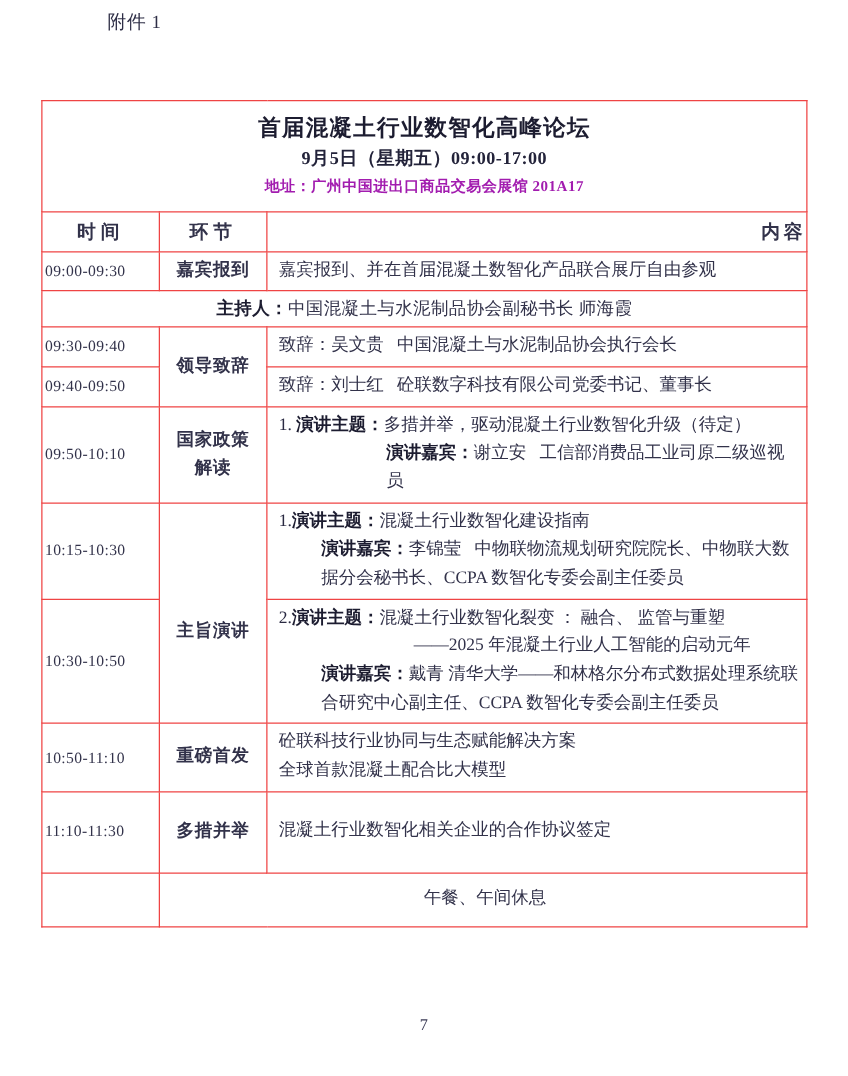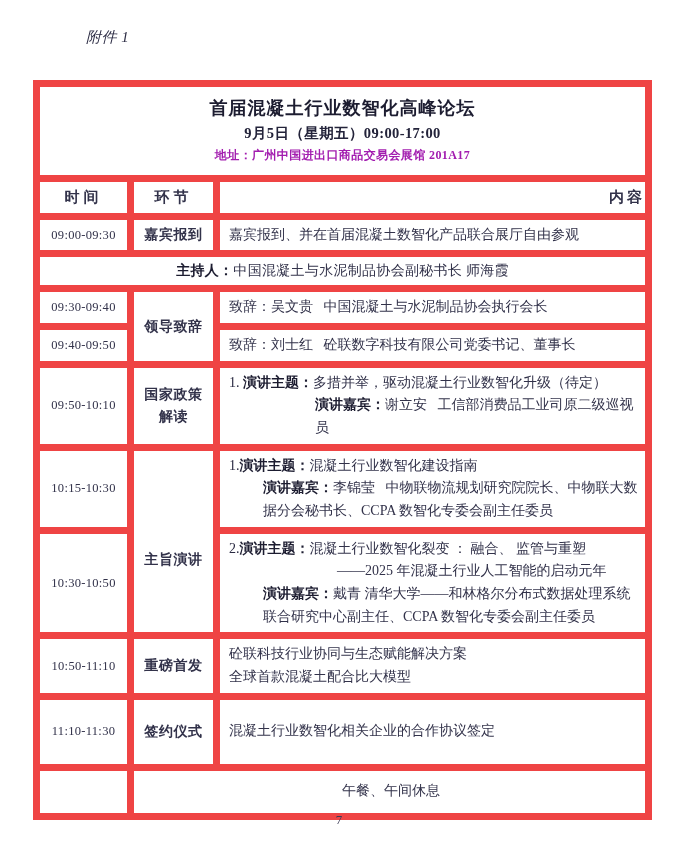--- a/index.html
+++ b/index.html
@@ -19,38 +19,37 @@
   .page {
     width: 678px;
     height: 861px;
     position: relative;
     box-sizing: border-box;
   }
 
   .doc-header {
     position: absolute;
     left: 86px;
-    top: 28px;
+    top: 8px;
     font-size: 15px;
     letter-spacing: 0.5px;
     color: #2e2e46;
     white-space: nowrap;
-    font-style: italic;
   }
 
   .agenda-table {
     position: absolute;
     left: 33px;
     top: 80px;
     width: 612px;
     border-collapse: collapse;
     table-layout: fixed;
   }
   .agenda-table td {
-    border: 7px solid #ef4444;
+    border: 1px solid #ef4444;
     padding: 0;
     vertical-align: middle;
     color: #32324a;
   }
 
   
   .title-cell {
     padding: 8px 0 9px 0 !important;
     text-align: center;
   }
@@ -82,21 +81,21 @@
     font-size: 15px;
     font-weight: bold;
     letter-spacing: 4px;
     color: #1c1c30;
     padding: 6px 0 6px 0 !important;
   }
   .col-head.no-sp { letter-spacing: 3px; text-align: right; }
 
   
   .time-cell {
-    text-align: center;
+    text-align: left;
     font-size: 12.5px;
     font-family: "Liberation Serif", "DejaVu Serif", serif;
     color: #35354d;
     white-space: nowrap;
     letter-spacing: 0.3px;
     padding: 4px 2px !important;
   }
   .seg-cell {
     text-align: center;
     font-size: 14px;
@@ -233,21 +232,21 @@
         <td class="time-cell">10:50-11:10</td>
         <td class="seg-cell">重磅首发</td>
         <td class="content-cell">
           <span class="ind">砼联科技行业协同与生态赋能解决方案</span>
           <span class="ind">全球首款混凝土配合比大模型</span>
         </td>
       </tr>
 
       <tr>
         <td class="time-cell" style="height:56px;">11:10-11:30</td>
-        <td class="seg-cell">签约仪式</td>
+        <td class="seg-cell">多措并举</td>
         <td class="content-cell">混凝土行业数智化相关企业的合作协议签定</td>
       </tr>
 
       <tr>
         <td class="time-cell" style="height:34px;"></td>
         <td colspan="2" class="content-cell center">午餐、午间休息</td>
       </tr>
 
     </tbody>
   </table>

